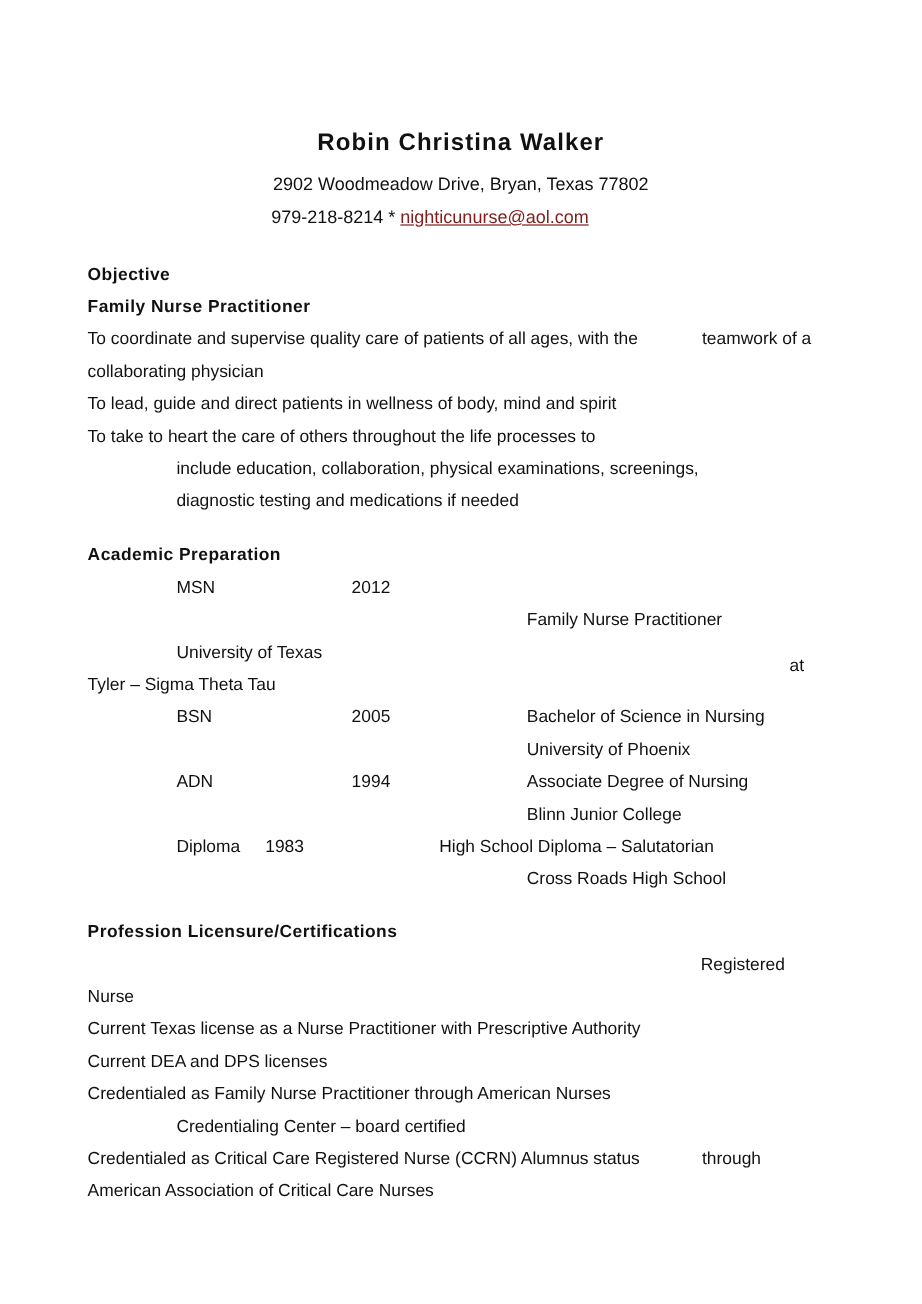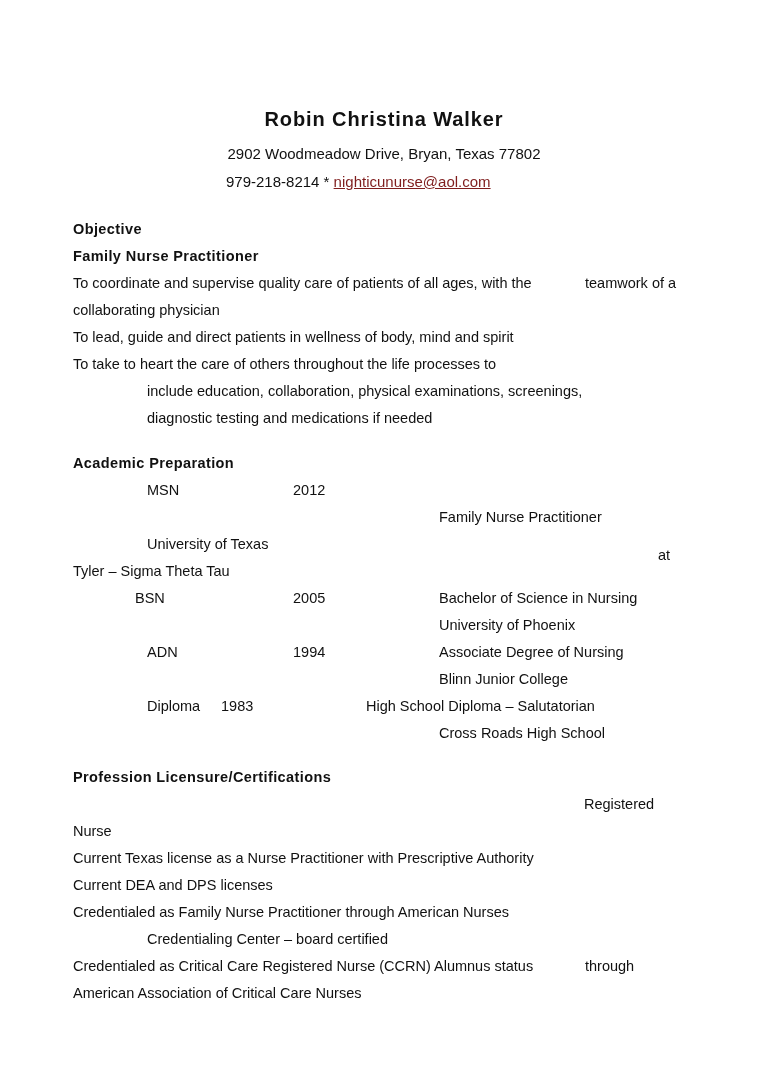--- a/index.html
+++ b/index.html
@@ -38,21 +38,21 @@
   <div class="t h" style="left:73px;top:454px;">Academic Preparation</div>
 
   <div class="t" style="left:147px;top:481px;">MSN</div>
   <div class="t" style="left:293px;top:481px;">2012</div>
   <div class="t" style="left:439px;top:508px;">Family Nurse Practitioner</div>
 
   <div class="t" style="left:147px;top:535px;">University of Texas</div>
   <div class="t" style="left:658px;top:535px;margin-top:11px;">at</div>
   <div class="t" style="left:73px;top:562px;">Tyler – Sigma Theta Tau</div>
 
-  <div class="t" style="left:135px;top:589px;">BSN</div>
+  <div class="t" style="left:147px;top:589px;">BSN</div>
   <div class="t" style="left:293px;top:589px;">2005</div>
   <div class="t" style="left:439px;top:589px;">Bachelor of Science in Nursing</div>
   <div class="t" style="left:439px;top:616px;">University of Phoenix</div>
 
   <div class="t" style="left:147px;top:643px;">ADN</div>
   <div class="t" style="left:293px;top:643px;">1994</div>
   <div class="t" style="left:439px;top:643px;">Associate Degree of Nursing</div>
   <div class="t" style="left:439px;top:670px;">Blinn Junior College</div>
 
   <div class="t" style="left:147px;top:697px;">Diploma</div>

